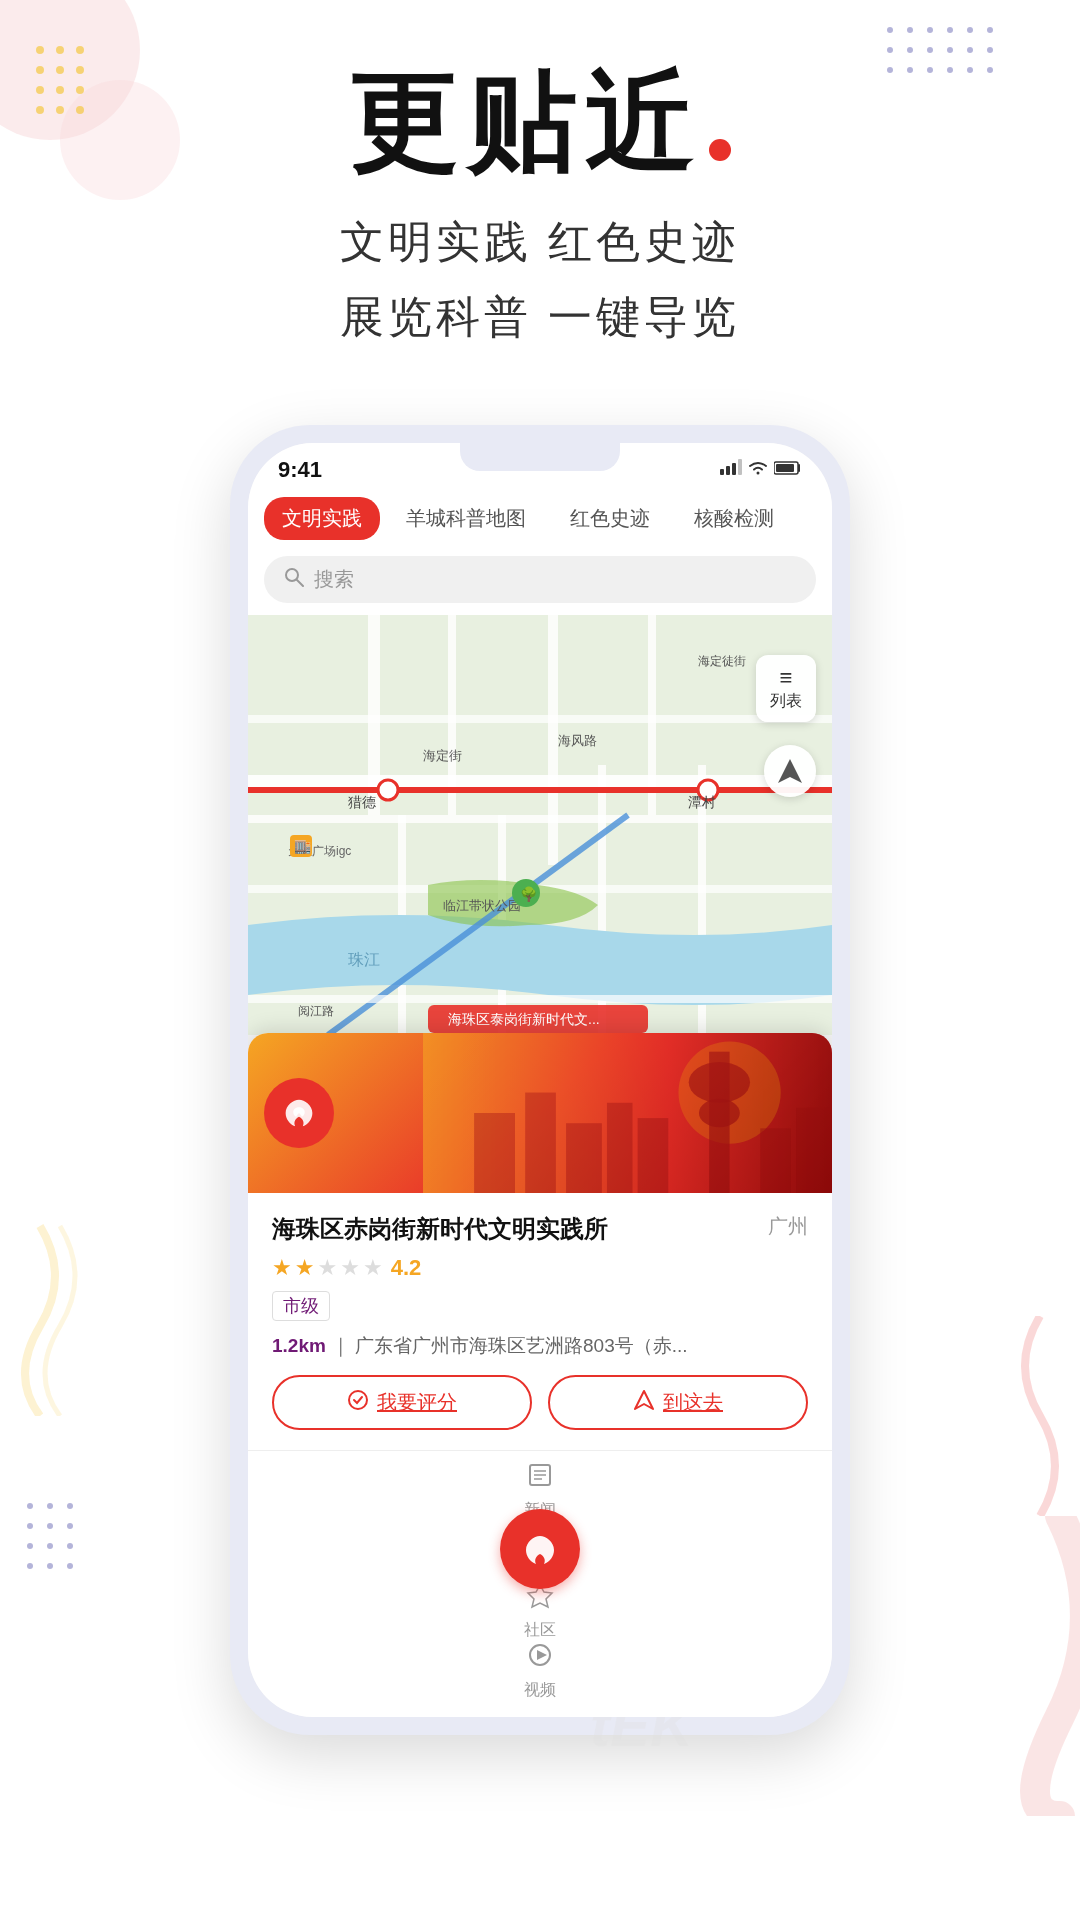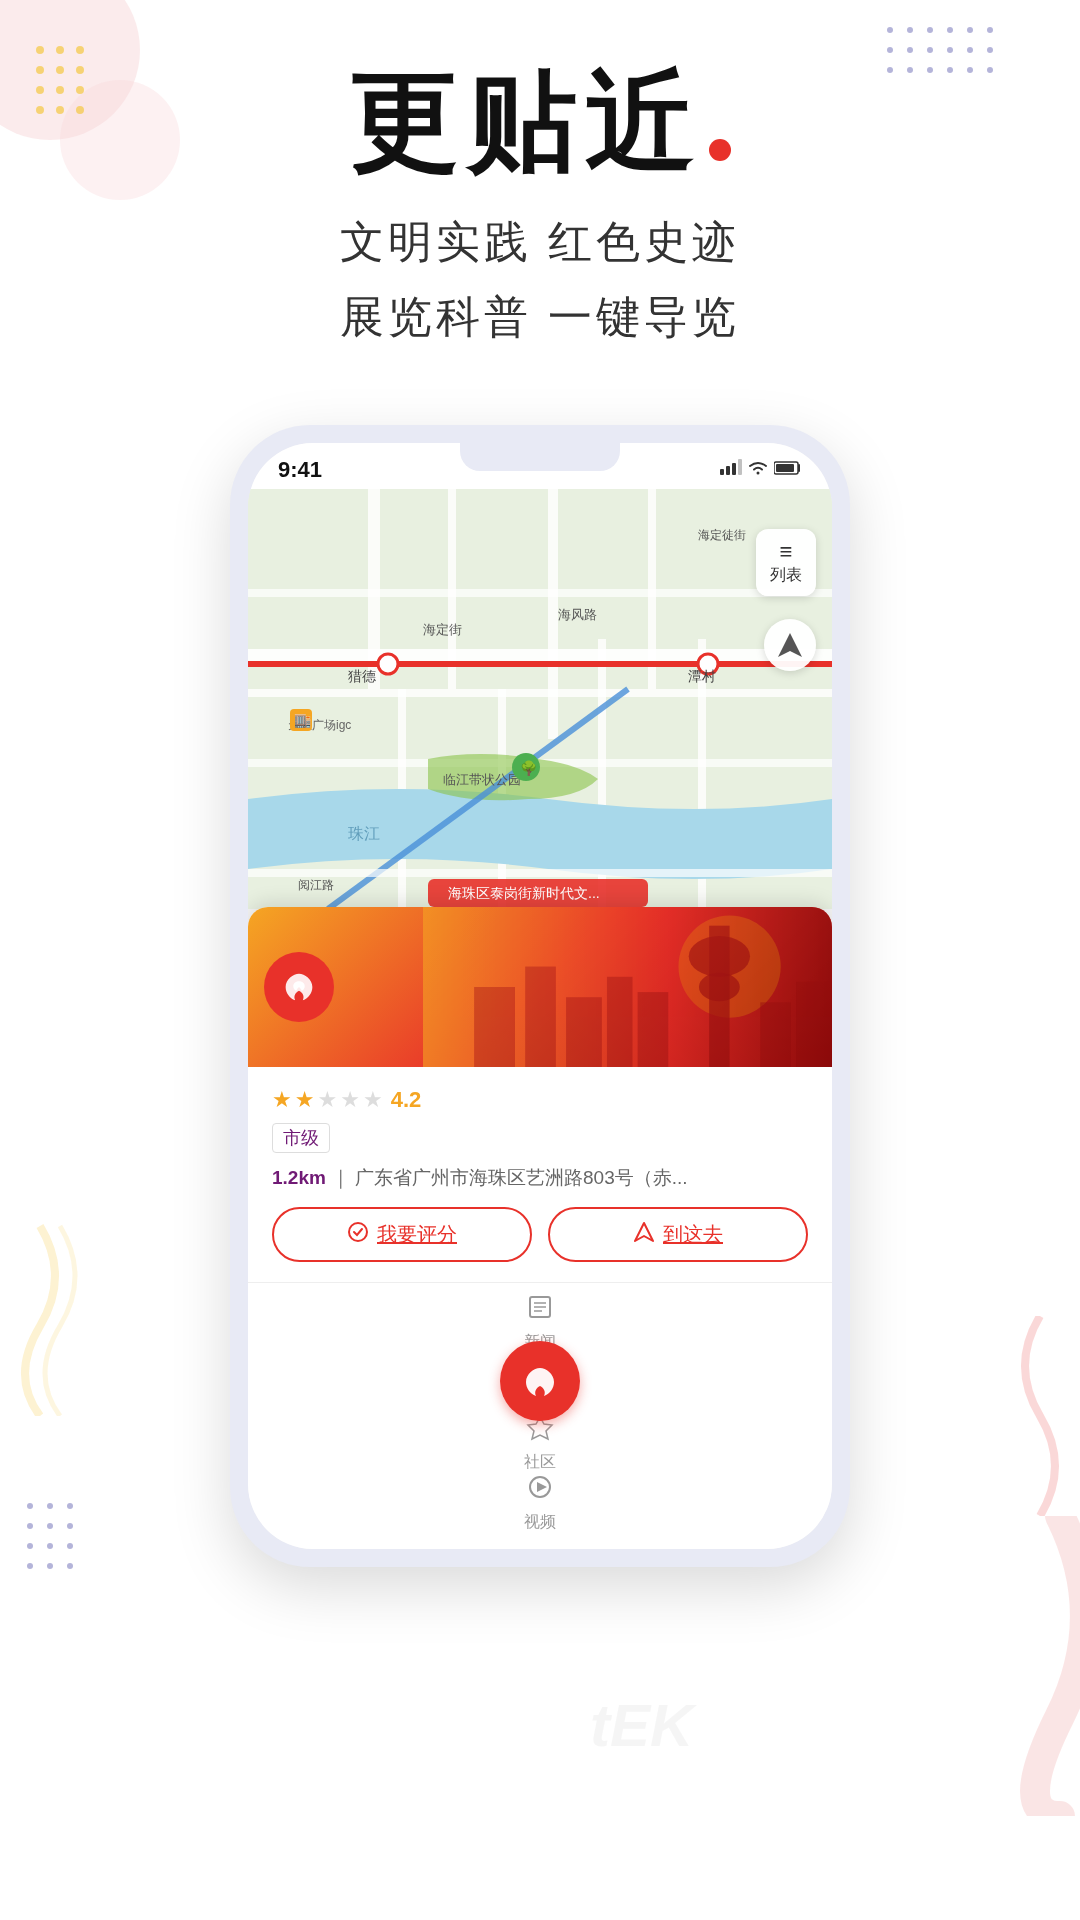--- a/index.html
+++ b/index.html
@@ -530,21 +530,46 @@
           <span>
             <svg width="28" height="14" viewBox="0 0 28 14">
                 <rect x="0" y="1" width="24" height="12" rx="2" stroke="#333" stroke-width="1.5" fill="none"></rect>
                 <rect x="2" y="3" width="18" height="8" rx="1" fill="#333"></rect>
                 <path d="M25,4 L25,10" stroke="#333" stroke-width="2" stroke-linecap="round"></path>
               </svg>
           </span>
         </div>
       </div>
 
-
+      <div class="phone-tabs">
+        <div class="phone-tab active">
+          <span>文明实践</span>
+        </div>
+        <div class="phone-tab">
+          <span>羊城科普地图</span>
+        </div>
+        <div class="phone-tab">
+          <span>红色史迹</span>
+        </div>
+        <div class="phone-tab">
+          <span>核酸检测</span>
+        </div>
+      </div>
+
+      <div class="phone-search">
+        <div class="search-input-bar">
+          <span class="search-icon-inner">
+            <svg width="20" height="20" viewBox="0 0 20 20">
+                <circle cx="8" cy="8" r="6" stroke="#999" stroke-width="2" fill="none"></circle>
+                <line x1="13" y1="13" x2="19" y2="19" stroke="#999" stroke-width="2" stroke-linecap="round"></line>
+              </svg>
+          </span>
+          <span class="search-placeholder-text">搜索</span>
+        </div>
+      </div>
 
       <div class="map-area">
 
         <svg class="map-bg" viewBox="0 0 584 420" preserveAspectRatio="xMidYMid slice">
 
           <rect width="584" height="420" fill="#e8f0e0"></rect>
 
           <rect x="0" y="160" width="584" height="12" fill="#ffffff" opacity="0.9"></rect>
           <rect x="0" y="200" width="584" height="8" fill="#ffffff" opacity="0.8"></rect>
           <rect x="120" y="0" width="12" height="200" fill="#ffffff" opacity="0.8"></rect>
@@ -638,20 +663,24 @@
             <div class="card-header-icon" style="z-index:2;position:relative;">
               <svg width="44" height="44" viewBox="0 0 44 44">
 
                 <path d="M22,8 C16,8 8,14 8,22 C8,28 12,34 18,36 C16,32 18,28 22,26 C26,28 28,32 26,36 C32,34 36,28 36,22 C36,14 28,8 22,8 Z" fill="white" opacity="0.9"></path>
                 <path d="M22,16 C19,16 16,18 16,21 C16,23 17,25 19,26 C20,24 21,23 22,22 C23,23 24,24 25,26 C27,25 28,23 28,21 C28,18 25,16 22,16 Z" fill="white"></path>
               </svg>
             </div>
           </div>
 
           <div class="card-body">
+            <div class="card-title-row">
+              <span class="card-title">海珠区赤岗街新时代文明实践所</span>
+              <span class="card-city-tag">广州</span>
+            </div>
 
             <div class="card-rating-row">
               <div class="stars">
                 <span class="star full">★</span>
                 <span class="star full">★</span>
                 <span class="star empty">★</span>
                 <span class="star empty">★</span>
                 <span class="star empty">★</span>
               </div>
               <span class="rating-number">4.2</span>

